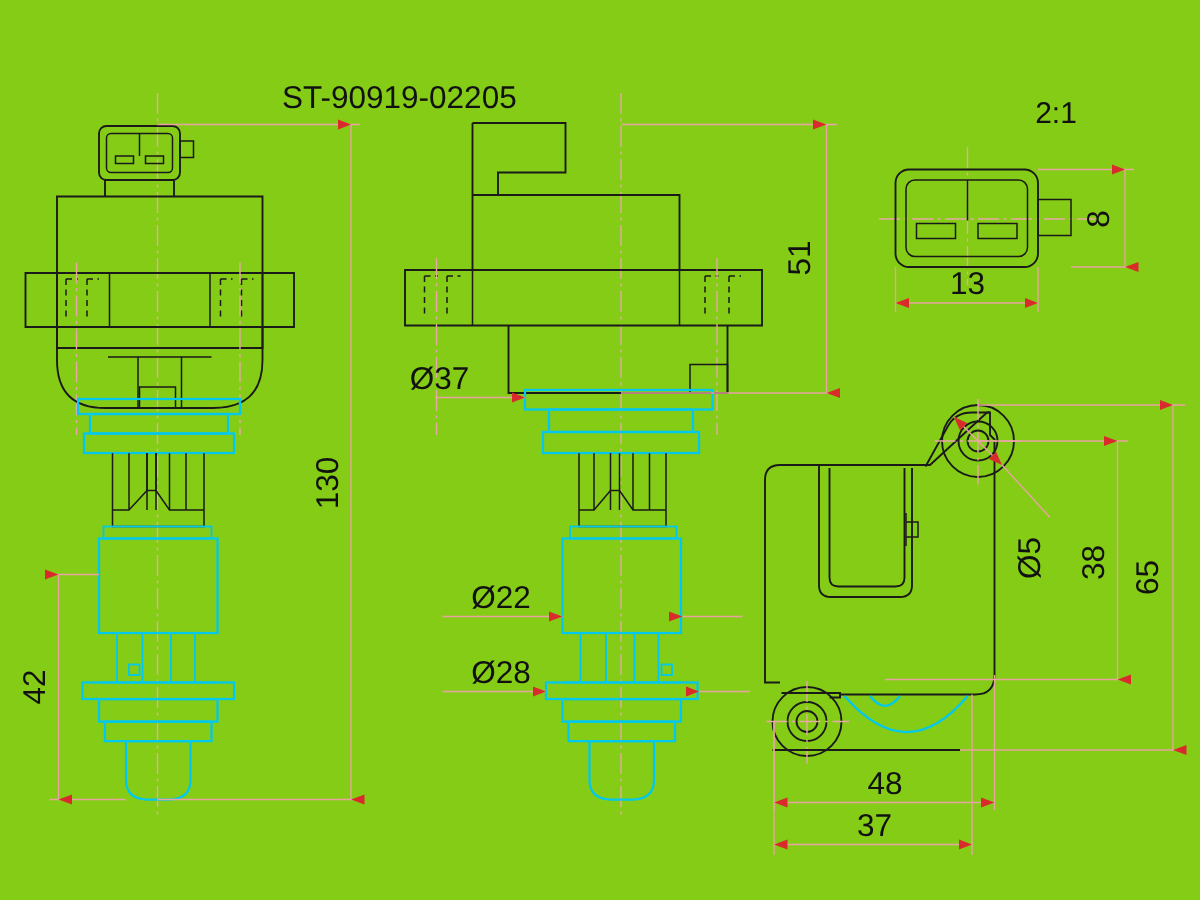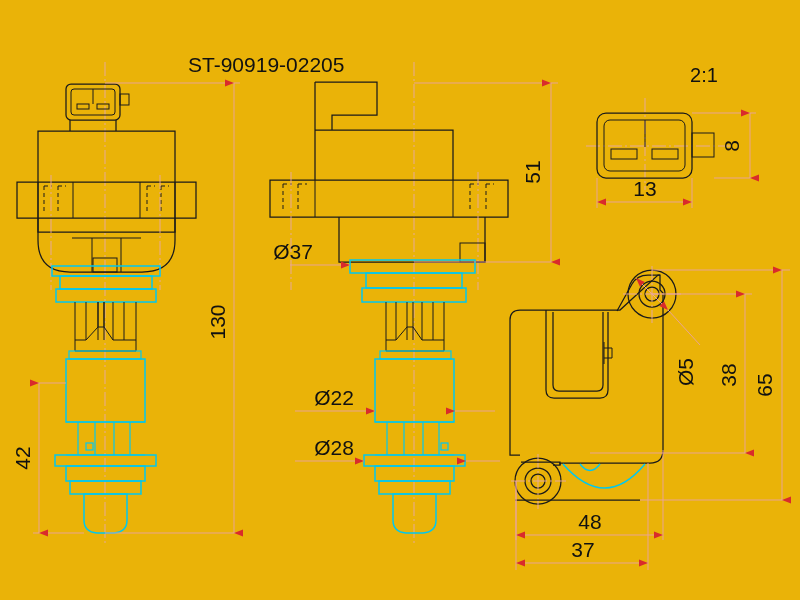--- a/index.html
+++ b/index.html
@@ -7,21 +7,21 @@
     padding: 0;
     background: #ffffff;
   }
   body {
     font-family: "Liberation Sans", sans-serif;
   }
   #sheet {
     position: relative;
     width: 800px;
     height: 600px;
-    background: #eab308;
+    background: #84cc16;
     overflow: hidden;
   }
   svg.drawing {
     position: absolute;
     left: 0;
     top: 0;
     width: 800px;
     height: 600px;
   }
   

